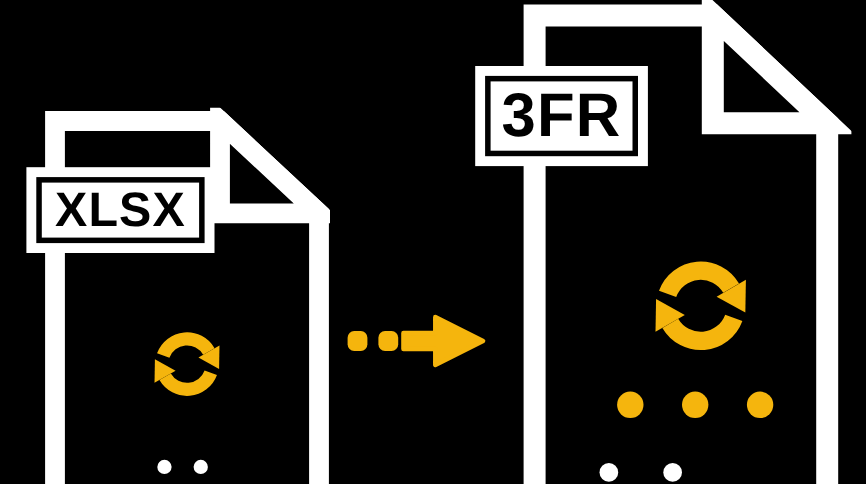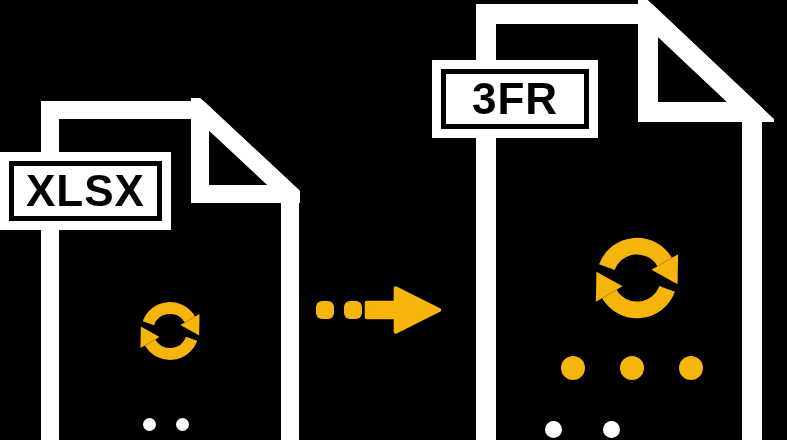--- a/index.html
+++ b/index.html
@@ -29,21 +29,21 @@
   .file-label .inner{
     border:5px solid var(--color-label_text,#000);
     background:var(--color-foreground,#fff);
     color:var(--color-label_text,#000);
     font-weight:bold;
     line-height:1.05;
     display:flex;align-items:center;justify-content:center;
     letter-spacing:1px;
   }
   .src-label .inner{font-size:44px;padding:2px 12px;}
-  .tgt-label .inner{font-size:44px;padding:2px 26px;}
+  .tgt-label .inner{font-size:56px;padding:2px 10px;}
   .sync-arc{fill:none;stroke:var(--color-accent,#F5B50D);stroke-width:13;}
   .sync-head{fill:var(--color-accent,#F5B50D);}
   .arrow-shape{
     fill:var(--color-accent,#F5B50D);
     stroke:var(--color-accent,#F5B50D);
     stroke-width:4;stroke-linejoin:round;
   }
   .ydot{
     position:absolute;
     background:var(--color-accent,#F5B50D);
@@ -70,21 +70,21 @@
     <g>
       <path class="sync-arc" d="M 26.5 41.5 A 25 25 0 0 1 71.6 37.5"></path>
       <polygon class="sync-head" points="61.3,43.5 82.1,31.5 81.7,54.8"></polygon>
     </g>
     <g transform="rotate(180 50 50)">
       <path class="sync-arc" d="M 26.5 41.5 A 25 25 0 0 1 71.6 37.5"></path>
       <polygon class="sync-head" points="61.3,43.5 82.1,31.5 81.7,54.8"></polygon>
     </g>
   </svg>
 
-  <div class="file-label src-label abs" style="left:0;top:152px">
+  <div class="file-label src-label abs" style="left:24px;top:152px">
     <div class="inner">XLSX</div>
   </div>
 
   <div class="ydot" style="left:316px;top:301px;width:18px;height:18px"></div>
   <div class="ydot" style="left:344px;top:301px;width:18px;height:18px"></div>
 
   <svg class="abs" style="left:362px;top:279px" width="84" height="62" viewBox="0 0 80 60">
     <polygon class="arrow-shape" points="4,23 32,23 32,9 74,30 32,51 32,37 4,37"></polygon>
   </svg>
 

